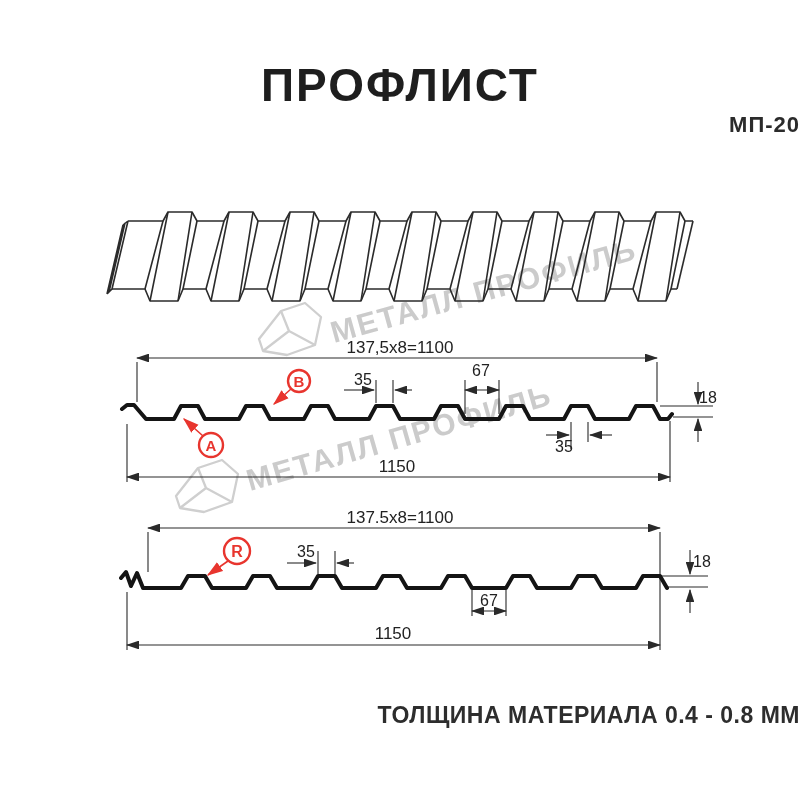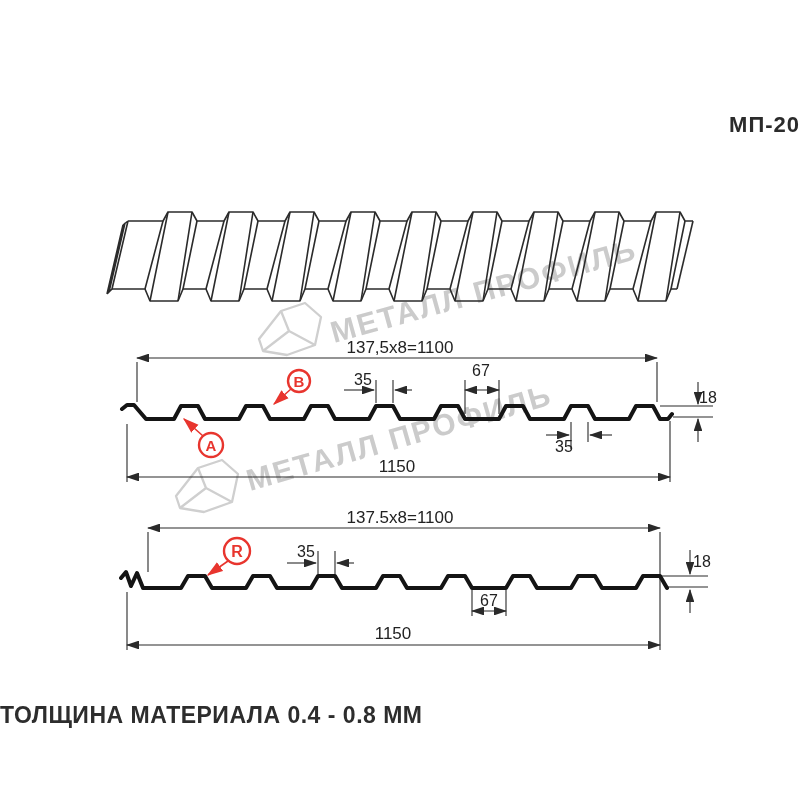--- a/index.html
+++ b/index.html
@@ -2,39 +2,40 @@
 <html><head>
 <meta charset="utf-8">
 <style>
   html,body{margin:0;padding:0;background:#ffffff;}
   .page{position:relative;width:800px;height:800px;background:#ffffff;overflow:hidden;
         font-family:"Liberation Sans", sans-serif;}
   .title{position:absolute;top:58px;left:0;width:800px;text-align:center;
          font-size:46px;font-weight:bold;letter-spacing:2px;color:#1e1e1e;}
   .subtitle{position:absolute;top:112px;left:0;width:800px;text-align:right;
             font-size:22px;font-weight:600;letter-spacing:1px;color:#2b2b2b;}
-  .footer{position:absolute;top:702px;left:0;width:800px;text-align:left;
+  .footer{position:absolute;top:702px;left:0;width:800px;text-align:right;
           font-size:23px;font-weight:600;letter-spacing:0.5px;color:#2d2d2d;}
   svg{position:absolute;top:0;left:0;}
   .thin{stroke:#2a2a2a;stroke-width:1.1;fill:none;}
   .bold{stroke:#141414;stroke-width:4;fill:none;stroke-linejoin:round;stroke-linecap:round;}
   .sheet{stroke:#2b2b2b;stroke-width:1.6;fill:none;stroke-linejoin:round;}
   .wm{stroke:#cfcfcf;stroke-width:2.3;fill:none;stroke-linejoin:round;}
   .wmtxt{fill:#cbcbcb;font-size:30px;font-weight:bold;letter-spacing:2px;}
   .dimtxt{fill:#222222;font-size:17px;}
   .dimtxt-s{fill:#222222;font-size:16px;}
   .red{stroke:#e8352e;stroke-width:2.4;fill:#ffffff;}
   .redline{stroke:#e8352e;stroke-width:1.6;fill:none;}
   .redtxt{fill:#e8352e;font-size:15px;font-weight:bold;}
 </style>
 </head>
 <body>
 
 <div class="page">
 
+  <div class="title">ПРОФЛИСТ</div>
   <div class="subtitle">МП-20</div>
 
   <svg width="800" height="800" viewBox="0 0 800 800">
     <defs>
       <marker id="dimArrow" viewBox="0 0 12 8" refX="11" refY="4" markerWidth="12" markerHeight="8" orient="auto-start-reverse">
         <path d="M0,0 L12,4 L0,8 Z" fill="#2a2a2a"></path>
       </marker>
       <marker id="redArrow" viewBox="0 0 12 8" refX="11" refY="4" markerWidth="10" markerHeight="7" orient="auto-start-reverse">
         <path d="M0,0 L12,4 L0,8 Z" fill="#e8352e"></path>
       </marker>

